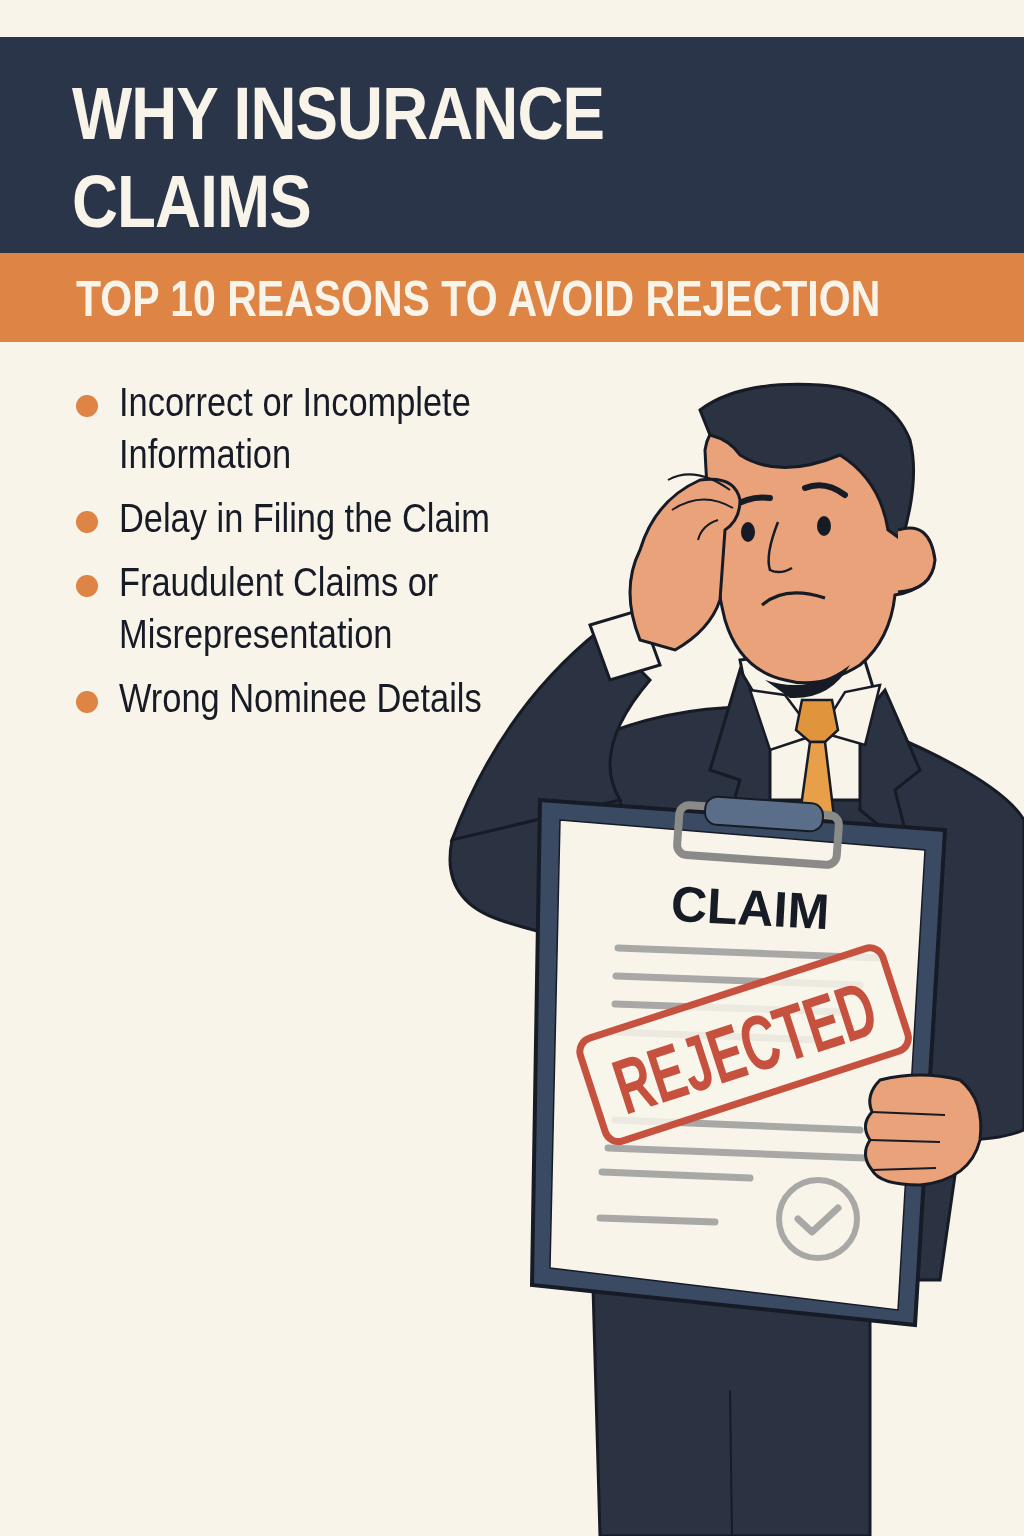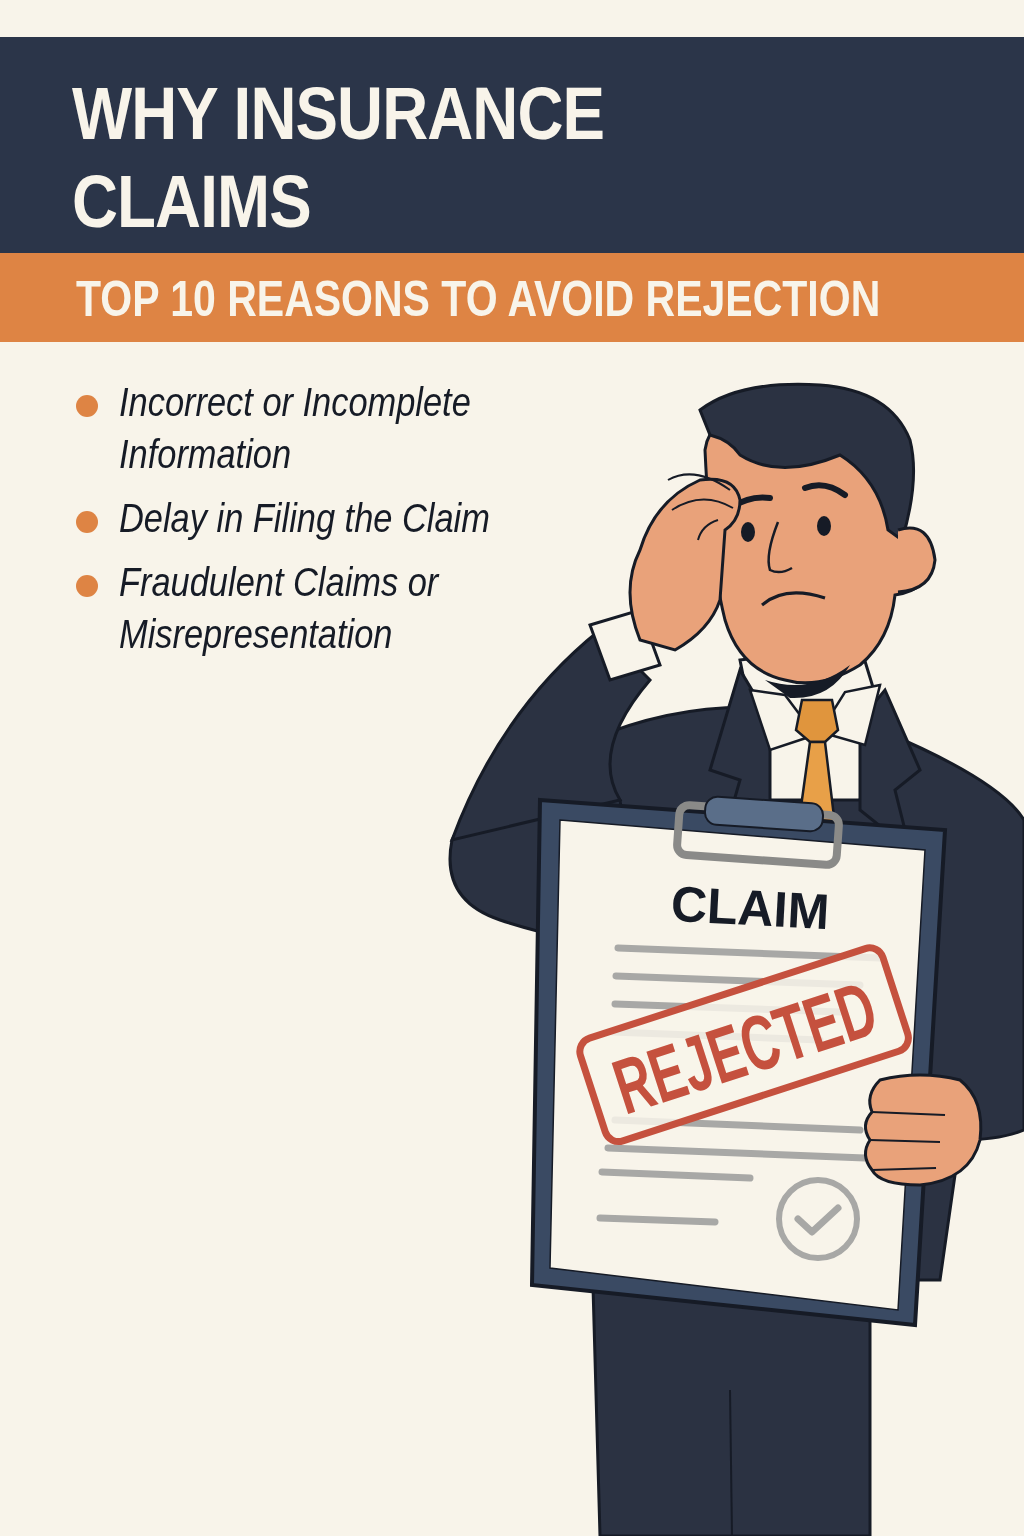--- a/index.html
+++ b/index.html
@@ -42,21 +42,20 @@
     text-transform: uppercase;
   }
   .reasons {
     position: absolute; left: 76px; top: 376px; width: 480px;
     list-style: none;
   }
   .reason {
     position: relative;
     padding-left: 43px;
     margin-bottom: 12px;
-    font-style: italic;
   }
   .bullet {
     position: absolute; left: 0; top: 19px;
     width: 22px; height: 22px; border-radius: 50%;
     background: #de8444;
   }
   .reason-text {
     display: block;
     color: #161b26;
     font-family: "Liberation Sans", sans-serif;
@@ -88,20 +87,24 @@
     <span class="bullet"></span>
     <span class="reason-text"><span>Incorrect or Incomplete</span><br><span>Information</span></span>
   </li>
   <li class="reason">
     <span class="bullet"></span>
     <span class="reason-text"><span>Delay in Filing the Claim</span></span>
   </li>
   <li class="reason">
     <span class="bullet"></span>
     <span class="reason-text"><span>Fraudulent Claims or</span><br><span>Misrepresentation</span></span>
+  </li>
+  <li class="reason">
+    <span class="bullet"></span>
+    <span class="reason-text"><span>Wrong Nominee Details</span></span>
   </li>
 </ul>
 
 <div class="illustration">
 
   <svg viewBox="0 0 584 1156" xmlns="http://www.w3.org/2000/svg">
 
     <path d="M150 800 L 430 800 L 430 1156 L 160 1156 Z" fill="#2b3242" stroke="#161b26" stroke-width="3"></path>
     <line x1="290" y1="1010" x2="292" y2="1156" stroke="#161b26" stroke-width="2"></line>
 

